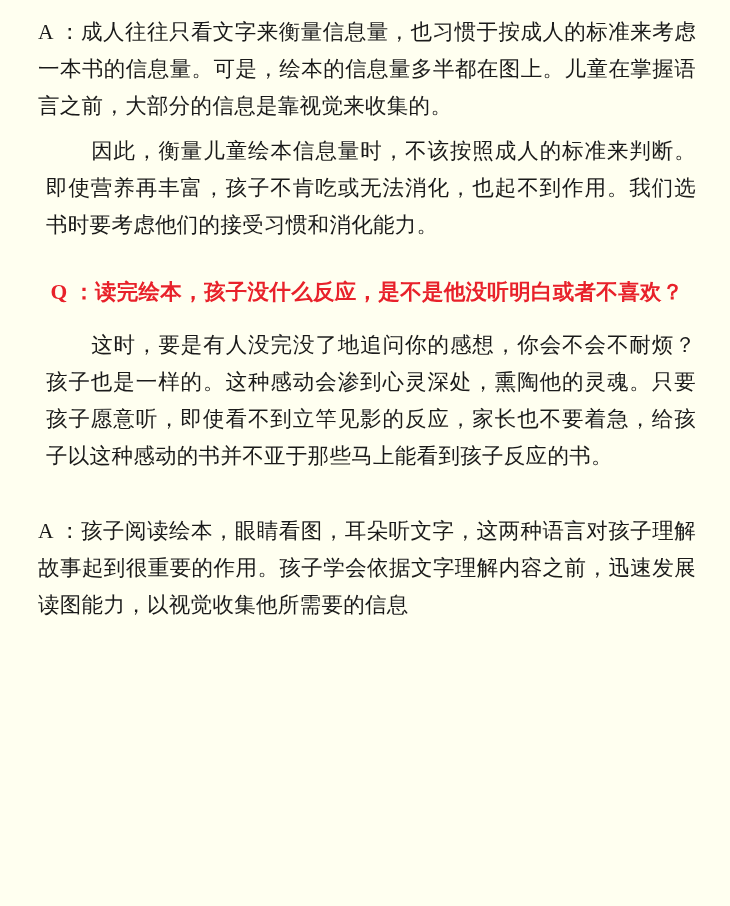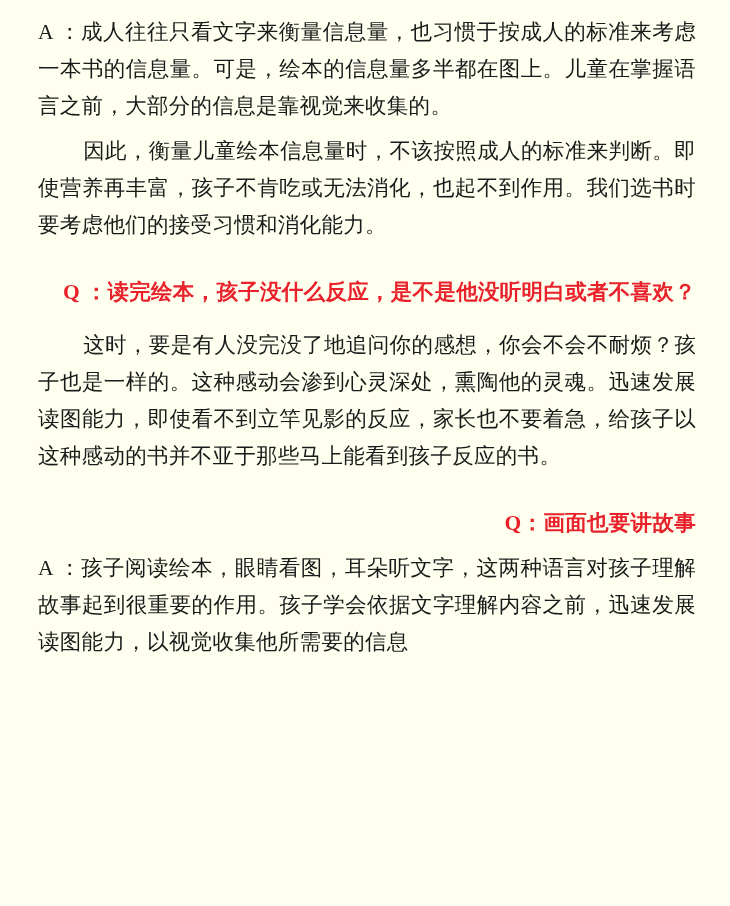--- a/index.html
+++ b/index.html
@@ -31,29 +31,30 @@
     letter-spacing: 0.3px;
     text-align: justify;
     margin: 0;
     word-break: break-all;
   }
   .qa-para .marker {
     letter-spacing: 0.5px;
   }
   .indent {
     text-indent: 2.1em;
+    margin-left: 8px;
   }
   .question {
     font-size: 21.5px;
     line-height: 37px;
     color: #e8212a;
     font-weight: bold;
     letter-spacing: 0.3px;
     margin: 0;
-    text-align: right;
+    text-align: center;
     word-break: break-all;
   }
   .gap-large {
     height: 30px;
   }
   .gap-small {
     height: 8px;
   }
   .clip-bottom {
     overflow: hidden;
@@ -72,23 +73,22 @@
 
   <div class="gap-large"></div>
 
   <p class="question block"><span class="marker">Q ：</span><span>读完绘本，孩子没什么反应，是不是他没听明白或者不喜欢？</span></p>
 
   <div class="gap-small"></div>
 
 
   <div class="gap-small"></div>
 
-  <p class="qa-para indent block"><span>这时，要是有人没完没了地追问你的感想，你会不会不耐烦？孩子也是一样的。这种感动会渗到心灵深处，熏陶他的灵魂。迅速发展读图能力，即使看不到立竿见影的反应，家长也不要着急，给孩子以这种感动的书并不亚于那些马上能看到孩子反应的书。</span></p>
+  <p class="qa-para indent block"><span>这时，要是有人没完没了地追问你的感想，你会不会不耐烦？孩子也是一样的。这种感动会渗到心灵深处，熏陶他的灵魂。只要孩子愿意听，即使看不到立竿见影的反应，家长也不要着急，给孩子以这种感动的书并不亚于那些马上能看到孩子反应的书。</span></p>
 
   <div class="gap-large"></div>
 
-  <p class="question block"><span class="marker">Q：</span><span>画面也要讲故事</span></p>
 
   <div class="gap-small"></div>
 
   <p class="qa-para block clip-bottom"><span class="marker">A ：</span><span>孩子阅读绘本，眼睛看图，耳朵听文字，这两种语言对孩子理解故事起到很重要的作用。孩子学会依据文字理解内容之前，迅速发展读图能力，以视觉收集他所需要的信息</span></p>
 
 </div>
 
 </body></html>

